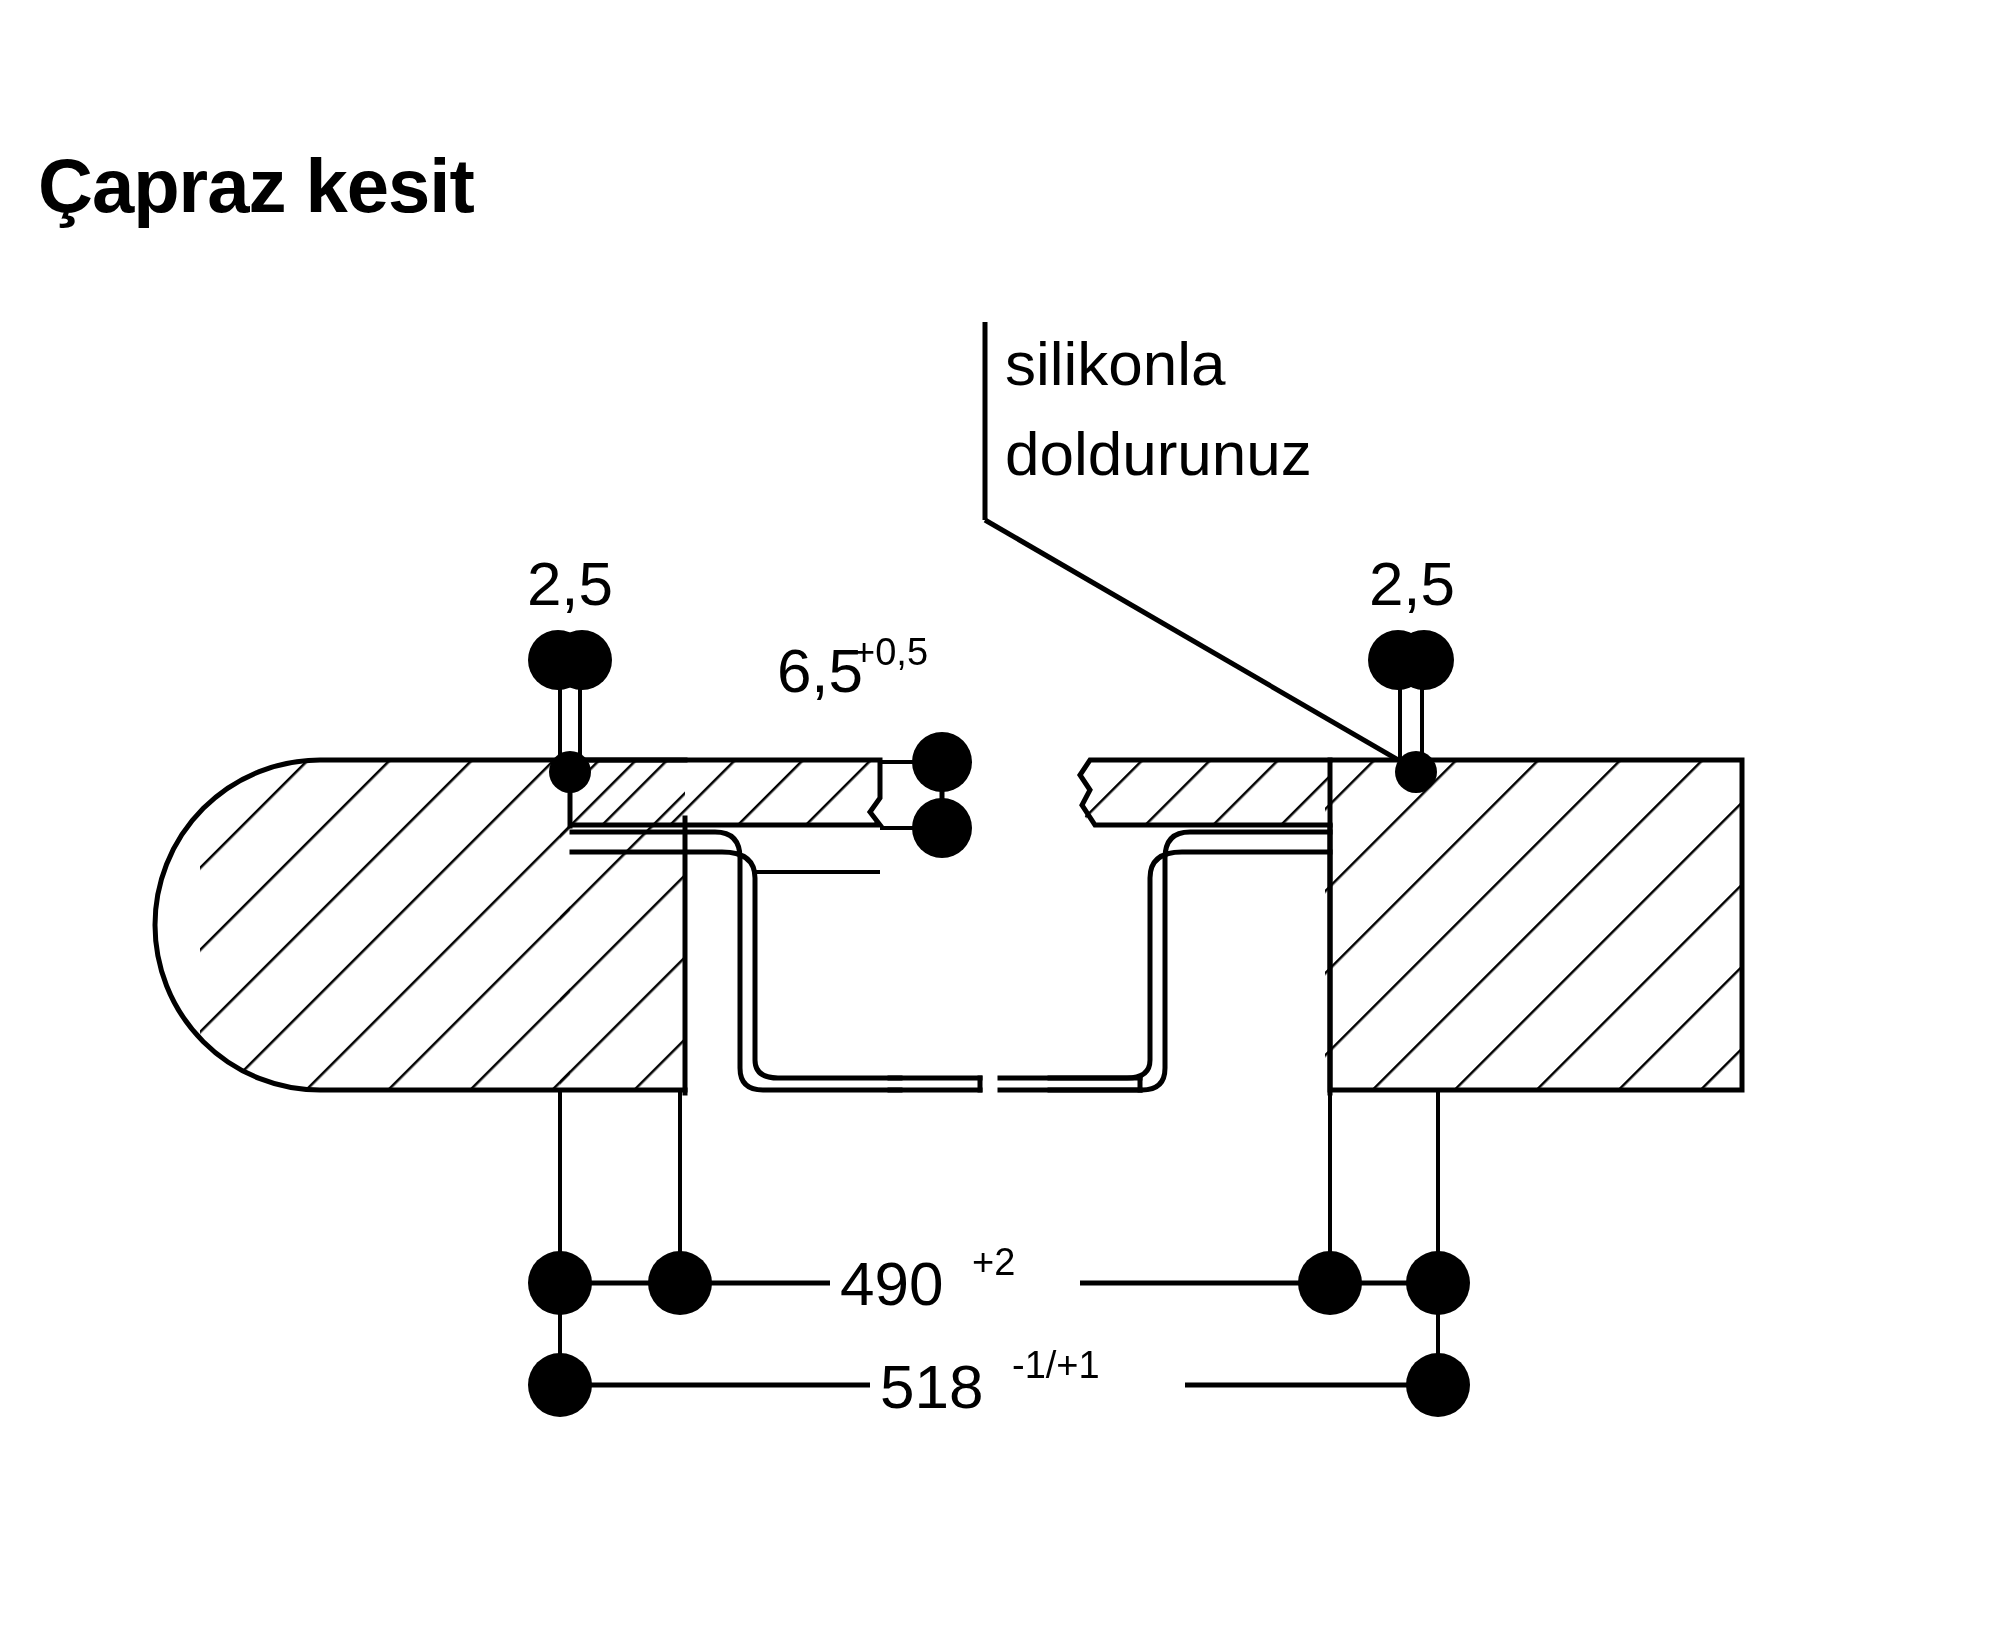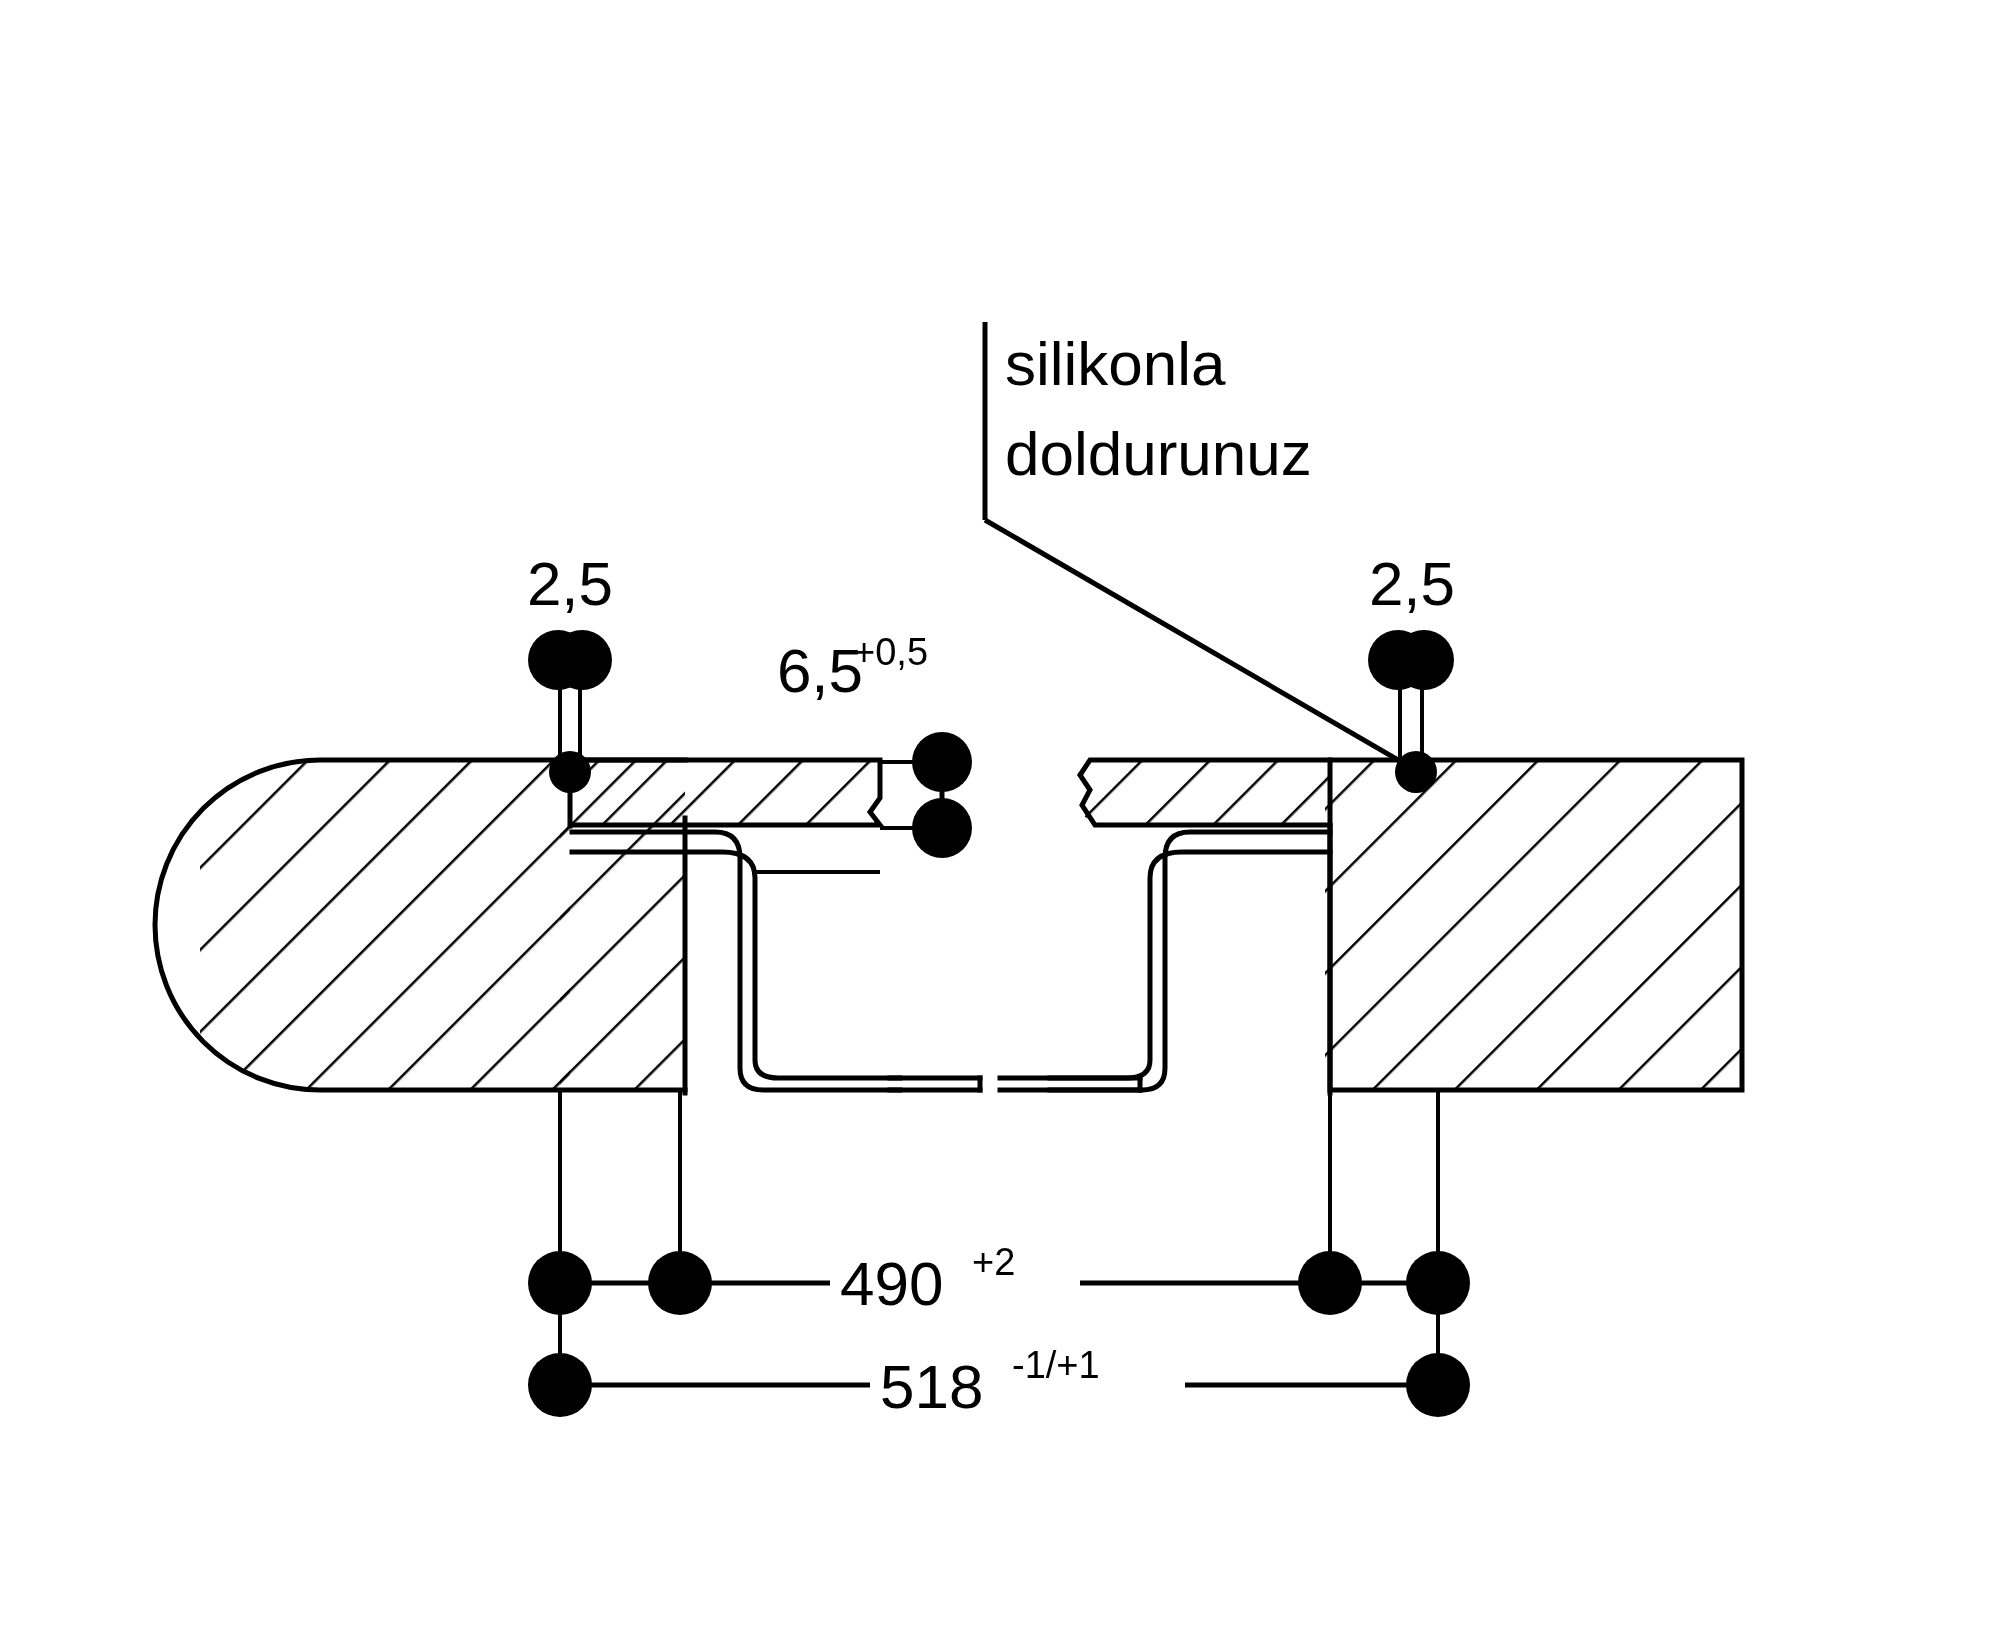--- a/index.html
+++ b/index.html
@@ -77,20 +77,21 @@
     stroke-width: 5;
     fill: none;
     stroke-linecap: butt;
   }
 </style>
 </head>
 <body>
 
 <div id="page">
 
+  <div id="title">Çapraz kesit</div>
 
   <svg id="drawing" viewBox="0 0 2000 1642">
     <defs>
 
       <pattern id="hatchThick" width="58" height="58" patternUnits="userSpaceOnUse" patternTransform="rotate(45)">
         <line x1="0" y1="0" x2="0" y2="58" stroke="#000000" stroke-width="5"></line>
       </pattern>
 
       <pattern id="hatchThin" width="48" height="48" patternUnits="userSpaceOnUse" patternTransform="rotate(45)">
         <line x1="0" y1="0" x2="0" y2="48" stroke="#000000" stroke-width="5"></line>

